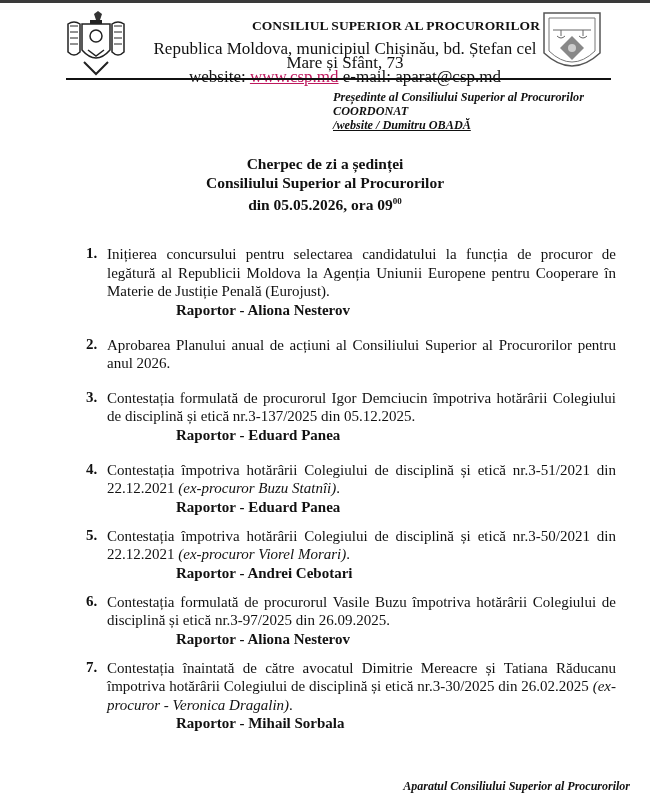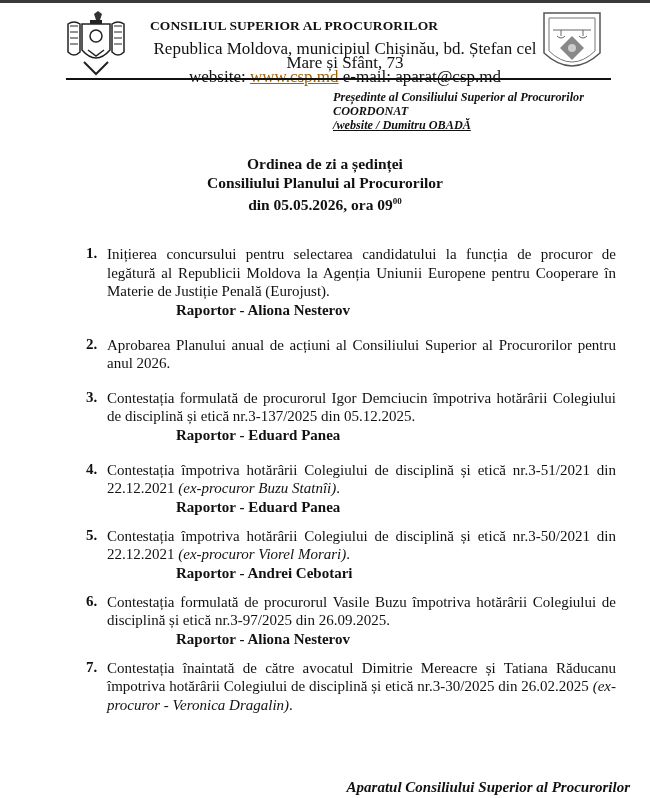--- a/index.html
+++ b/index.html
@@ -5,28 +5,28 @@
   html, body { margin: 0; padding: 0; background: #ffffff; }
   body {
     width: 650px; height: 798px; overflow: hidden; position: relative;
     font-family: "Liberation Serif", "DejaVu Serif", serif; color: #111;
   }
   .topbar { position: absolute; left: 0; top: 0; width: 650px; height: 3px; background: #3a3a3a; }
   .header { position: absolute; left: 0; top: 0; width: 650px; height: 90px; }
   .emblem-left { position: absolute; left: 64px; top: 10px; width: 64px; height: 68px; }
   .emblem-right { position: absolute; left: 541px; top: 10px; width: 62px; height: 66px; }
   .org-name {
-    position: absolute; left: 150px; width: 390px; top: 18px; text-align: left;
+    position: absolute; left: 150px; width: 390px; top: 18px; text-align: right;
     font-weight: bold; font-size: 13.5px; letter-spacing: 0.1px;
   }
   .org-address {
     position: absolute; left: 140px; width: 410px; top: 42px; text-align: center;
     font-size: 17px; line-height: 14px;
   }
-  .org-address a { color: #a16207; text-decoration: underline; }
+  .org-address a { color: #be185d; text-decoration: underline; }
   .sep { position: absolute; left: 66px; width: 545px; top: 78px; height: 2px; background: #111; }
   .coord {
     position: absolute; left: 333px; top: 90px; font-style: italic; font-weight: bold;
     font-size: 12.2px; line-height: 14px;
   }
   .coord .u { text-decoration: underline; }
   .title {
     position: absolute; left: 0; width: 650px; top: 155px; text-align: center;
     font-weight: bold; font-size: 15.5px; line-height: 18.5px;
   }
@@ -35,21 +35,21 @@
   .item { position: relative; margin: 0; }
   .item .num { position: absolute; left: 0; top: 0; font-weight: bold; font-size: 15px; }
   .item .txt {
     margin-left: 21px; font-size: 15px; line-height: 18.5px; text-align: justify;
   }
   .item .txt i { font-style: italic; }
   .item .rap {
     margin-left: 90px; font-weight: bold; font-size: 15px; line-height: 19px;
   }
   .footer {
-    position: absolute; right: 20px; top: 779px; font-style: italic; font-weight: bold; font-size: 15px;
+    position: absolute; right: 20px; top: 779px; font-style: italic; font-weight: bold; font-size: 12px;
   }
 </style>
 </head>
 <body>
 
 <div class="topbar"></div>
 
 <div class="header">
   <svg class="emblem-left" viewBox="0 0 64 68">
     <path d="M30 4 l4 -3 l4 3 l-2 6 h-4z" fill="#333"></path>
@@ -86,22 +86,22 @@
   <div class="sep"></div>
 </div>
 
 <div class="coord">
   <div>Președinte al Consiliului Superior al Procurorilor</div>
   <div>COORDONAT</div>
   <div class="u">/website / Dumitru OBADĂ</div>
 </div>
 
 <div class="title">
-  <div>Ordinea de zi a ședinței</div>
-  <div>Consiliului Planului al Procurorilor</div>
+  <div>Cherpec de zi a ședinței</div>
+  <div>Consiliului Superior al Procurorilor</div>
   <div><span>din 05.05.2026, ora 09</span><sup>00</sup></div>
 </div>
 
 <div class="items">
   <div class="item" style="margin-bottom:16px;">
     <span class="num">1.</span>
     <div class="txt"><span>Inițierea concursului pentru selectarea candidatului la funcția de procuror de legătură al Republicii Moldova la Agenția Uniunii Europene pentru Cooperare în Materie de Justiție Penală (Eurojust).</span></div>
     <div class="rap">Raportor - Aliona Nesterov</div>
   </div>
   <div class="item" style="margin-bottom:16px;">
@@ -124,16 +124,17 @@
     <div class="rap">Raportor - Andrei Cebotari</div>
   </div>
   <div class="item" style="margin-bottom:10px;">
     <span class="num">6.</span>
     <div class="txt"><span>Contestația formulată de procurorul Vasile Buzu împotriva hotărârii Colegiului de disciplină și etică nr.3-97/2025 din 26.09.2025.</span></div>
     <div class="rap">Raportor - Aliona Nesterov</div>
   </div>
   <div class="item">
     <span class="num">7.</span>
     <div class="txt"><span>Contestația înaintată de către avocatul Dimitrie Mereacre și Tatiana Răducanu împotriva hotărârii Colegiului de disciplină și etică nr.3-30/2025 din 26.02.2025 </span><i>(ex-procuror - Veronica Dragalin)</i><span>.</span></div>
+    <div class="rap">Raportor - Mihail Sorbala</div>
   </div>
 </div>
 
 <div class="footer">Aparatul Consiliului Superior al Procurorilor</div>
 
 </body></html>

